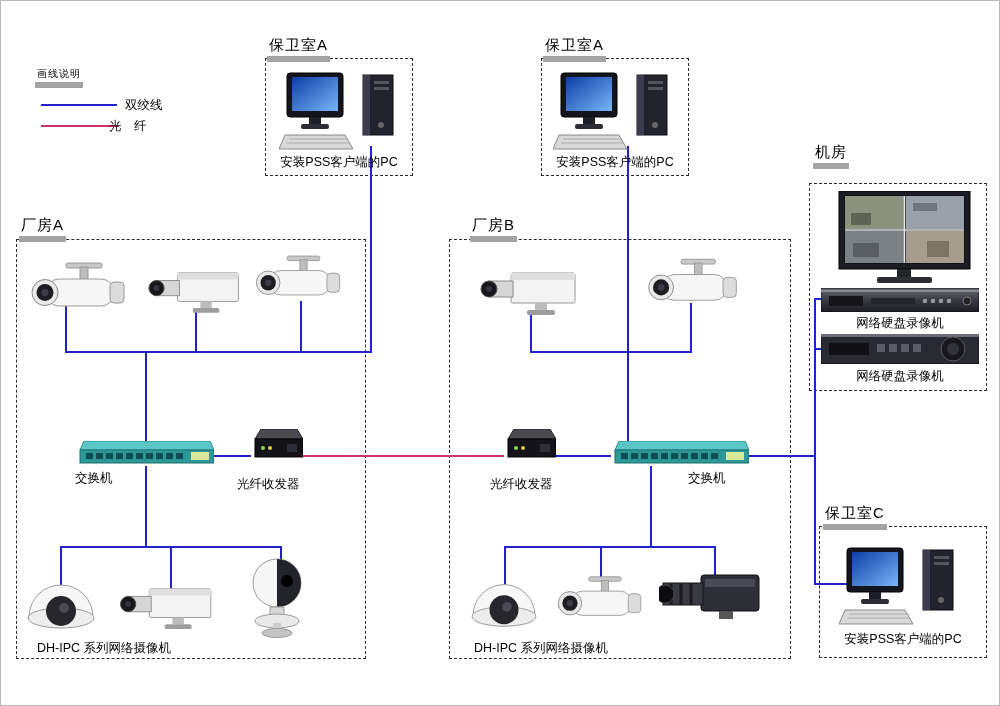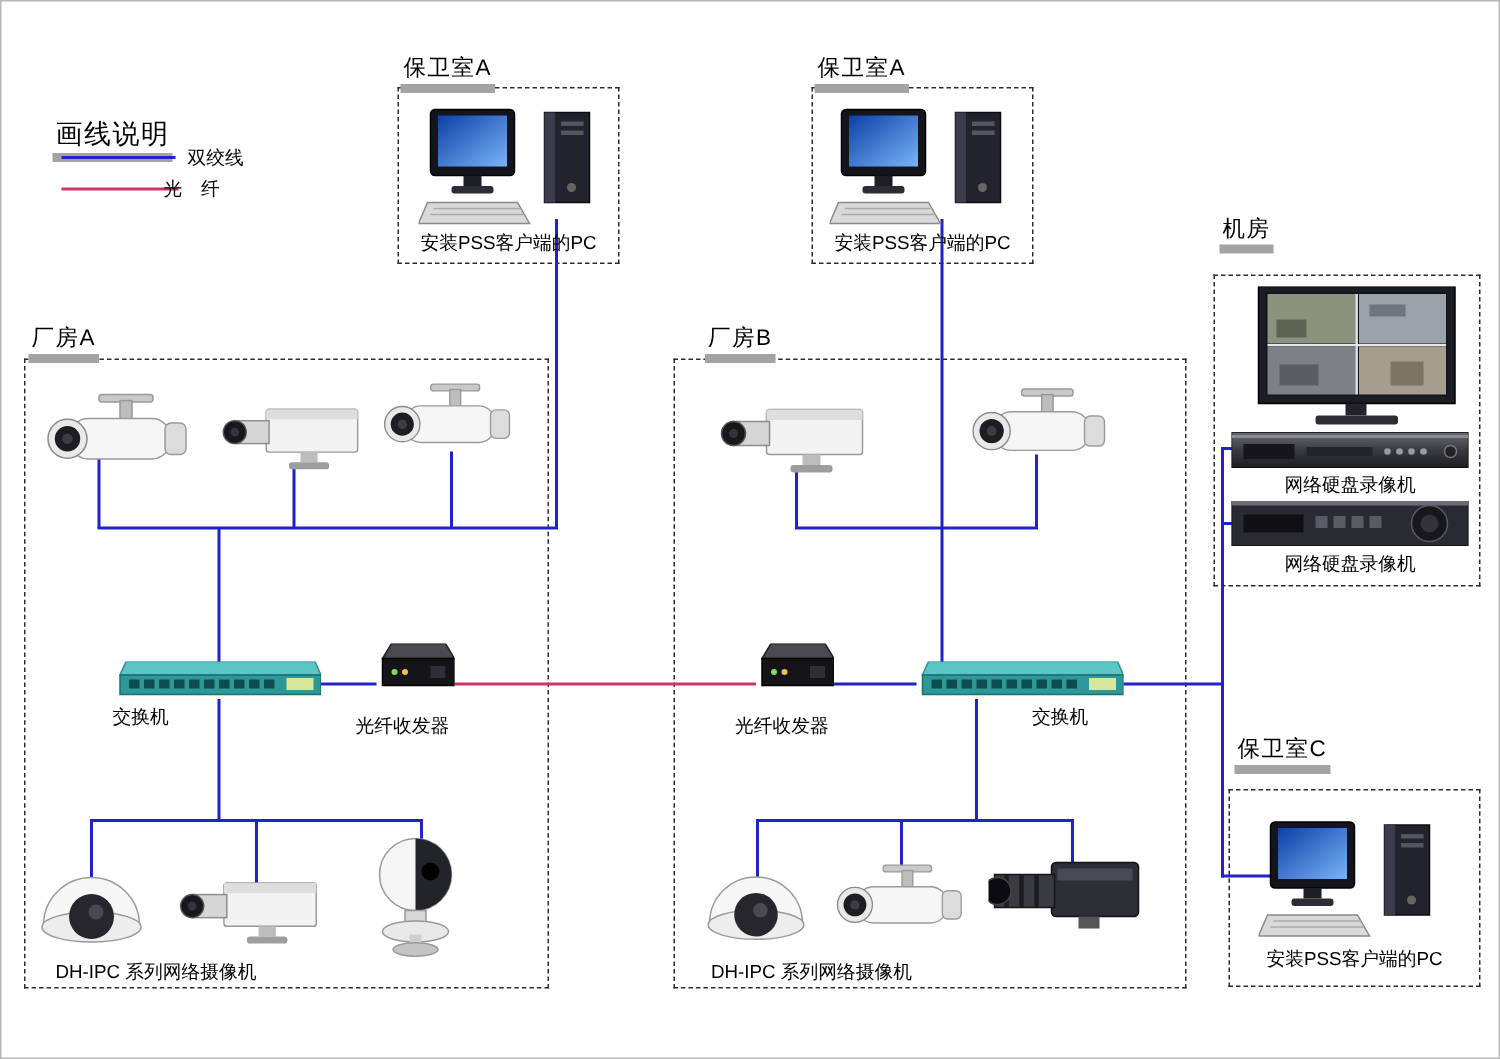--- a/index.html
+++ b/index.html
@@ -159,39 +159,39 @@
         <rect x="16" y="52" width="26" height="14" fill="#5a5e64"></rect>
         <rect x="90" y="50" width="22" height="16" fill="#7c7464"></rect>
         <line x1="67.5" y1="5" x2="67.5" y2="72" stroke="#e8e8e8" stroke-width="1.5"></line>
         <line x1="8" y1="39" x2="127" y2="39" stroke="#e8e8e8" stroke-width="1.5"></line>
         <rect x="60" y="78" width="14" height="8" fill="#23232b"></rect>
         <rect x="40" y="86" width="55" height="6" rx="2" fill="#2d2d36"></rect>
       </symbol>
     </defs>
   </svg>
 
-  <div class="title" style="left:34px;top:76px;font-size:18px">画线说明</div>
+  <div class="title" style="left:34px;top:66px;font-size:10px">画线说明</div>
   <div class="wire" style="left:40px;top:103px;width:76px;height:2px"></div>
   <div class="lbl" style="left:124px;top:96px">双绞线</div>
   <div class="wire fiber" style="left:40px;top:124px;width:78px;height:2px"></div>
   <div class="lbl" style="left:108px;top:117px">光　纤</div>
 
   <div class="zone" style="left:264px;top:57px;width:148px;height:118px"></div>
   <div class="zone" style="left:540px;top:57px;width:148px;height:118px"></div>
   <div class="zone" style="left:808px;top:182px;width:178px;height:208px"></div>
   <div class="zone" style="left:15px;top:238px;width:350px;height:420px"></div>
   <div class="zone" style="left:448px;top:238px;width:342px;height:420px"></div>
   <div class="zone" style="left:818px;top:525px;width:168px;height:132px"></div>
 
   <div class="title" style="left:266px;top:35px">保卫室A</div>
   <div class="title" style="left:542px;top:35px">保卫室A</div>
   <div class="title" style="left:812px;top:142px">机房</div>
   <div class="title" style="left:18px;top:215px">厂房A</div>
   <div class="title" style="left:469px;top:215px">厂房B</div>
-  <div class="title" style="left:822px;top:489px">保卫室C</div>
+  <div class="title" style="left:822px;top:503px">保卫室C</div>
 
   <div class="wire" style="left:369px;top:145px;width:2px;height:206px"></div>
   <div class="wire" style="left:64px;top:302px;width:2px;height:49px"></div>
   <div class="wire" style="left:194px;top:310px;width:2px;height:41px"></div>
   <div class="wire" style="left:299px;top:300px;width:2px;height:51px"></div>
   <div class="wire" style="left:64px;top:350px;width:307px;height:2px"></div>
   <div class="wire" style="left:144px;top:351px;width:2px;height:90px"></div>
   <div class="wire" style="left:213px;top:454px;width:37px;height:2px"></div>
   <div class="wire" style="left:144px;top:465px;width:2px;height:82px"></div>
   <div class="wire" style="left:59px;top:545px;width:222px;height:2px"></div>

